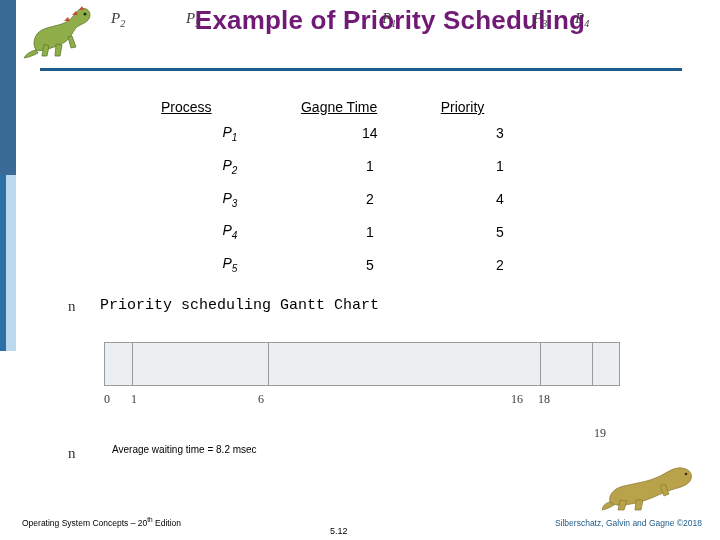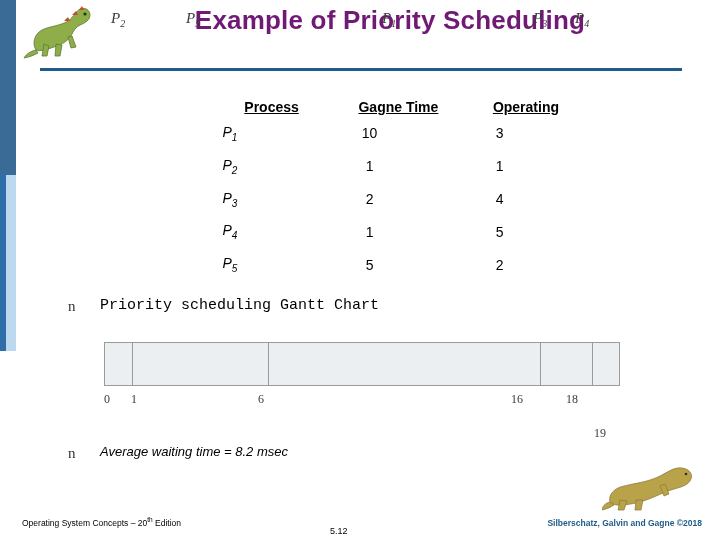--- a/index.html
+++ b/index.html
@@ -74,23 +74,23 @@
   .proc-table {
     position: absolute;
     left: 160px;
     top: 98px;
     width: 400px;
     border-collapse: collapse;
     font-size: 14px;
     color: #000;
   }
   .proc-table th {
-    font-weight: bold;
+    font-weight: normal;
     padding-bottom: 2px;
-    text-align: right;
+    text-align: left;
   }
   .proc-table th span.u {
     text-decoration: underline;
   }
   .proc-table td {
     text-align: center;
     padding: 7px 0 7px 0;
     font-size: 14px;
   }
   .proc-table td.pname {
@@ -166,21 +166,21 @@
     bottom: 4px;
     font-size: 9px;
     color: #000;
   }
   .footer-right {
     position: absolute;
     right: 18px;
     bottom: 12px;
     font-size: 8.5px;
     color: #1f5c8b;
-    font-weight: bold;
+    font-weight: normal;
   }
   .footer-dino {
     position: absolute;
     right: 18px;
     bottom: 28px;
     width: 100px;
     height: 50px;
   }
 </style>
 </head>
@@ -208,27 +208,27 @@
 </svg>
 
 <div class="title">Example of Priority Scheduling</div>
 <div class="title-rule"></div>
 
 <table class="proc-table">
   <thead>
     <tr>
       <th class="col-process"><span class="u">Process</span></th>
       <th class="col-burst"><span class="u">Gagne Time</span></th>
-      <th class="col-pri"><span class="u">Operating</span></th>
+      <th class="col-pri"><span class="u">Priority</span></th>
     </tr>
   </thead>
   <tbody>
     <tr>
       <td class="pname"><span>P</span><sub>1</sub></td>
-      <td>10</td>
+      <td>14</td>
       <td>3</td>
     </tr>
     <tr>
       <td class="pname"><span>P</span><sub>2</sub></td>
       <td>1</td>
       <td>1</td>
     </tr>
     <tr>
       <td class="pname"><span>P</span><sub>3</sub></td>
       <td>2</td>
@@ -261,25 +261,25 @@
 <div class="gantt-label" style="left:111px;"><span>P</span><sub>2</sub></div>
 <div class="gantt-label" style="left:186px;"><span>P</span><sub>5</sub></div>
 <div class="gantt-label" style="left:382px;"><span>P</span><sub>1</sub></div>
 <div class="gantt-label" style="left:533px;"><span>P</span><sub>3</sub></div>
 <div class="gantt-label" style="left:575px;"><span>P</span><sub>4</sub></div>
 
 <div class="gantt-tick" style="left:104px;">0</div>
 <div class="gantt-tick" style="left:131px;">1</div>
 <div class="gantt-tick" style="left:258px;">6</div>
 <div class="gantt-tick" style="left:511px;">16</div>
-<div class="gantt-tick" style="left:566px;font-family:Liberation Serif, serif;">18</div>
+<div class="gantt-tick" style="left:538px;font-family:Liberation Serif, serif;">18</div>
 <div class="gantt-tick" style="left:594px;margin-top:34px;">19</div>
 
 <div class="bullet-mark" style="left:68px; top:445px;">n</div>
-<div class="bullet-text" style="left:100px; top:444px; font-size:13px;font-style:italic;">Average waiting time = 8.2 msec</div>
+<div class="bullet-text" style="left:112px; top:444px; font-size:10px;">Average waiting time = 8.2 msec</div>
 
 <svg class="footer-dino" viewBox="0 0 100 50">
   <g fill="#b8a24a" stroke="#8a7530" stroke-width="0.7">
     <path d="M8 40 C6 33 12 26 22 24 C34 21 46 20 58 14 C66 10 72 5 80 6 C88 7 92 13 88 19 C84 25 74 26 66 29 C56 33 44 39 34 41 C24 43 12 45 8 40 Z"></path>
     <path d="M18 38 L16 48 L22 48 L25 39 Z"></path>
     <path d="M34 38 L33 48 L39 48 L41 38 Z"></path>
     <path d="M58 24 L62 34 L67 32 L63 22 Z"></path>
     <path d="M8 40 C3 41 0 45 0 48 C5 47 9 45 12 43 Z"></path>
   </g>
   <circle cx="84" cy="12" r="1.3" fill="#3a2f0c"></circle>

